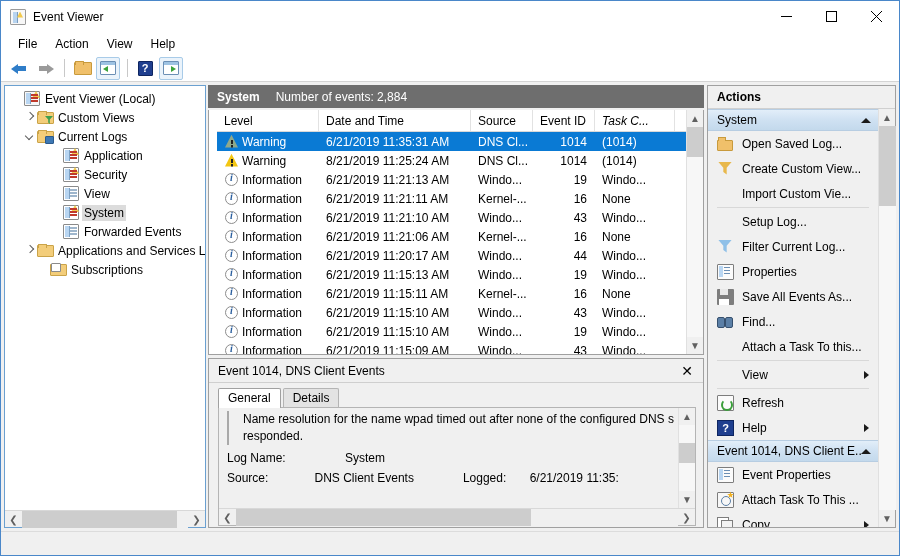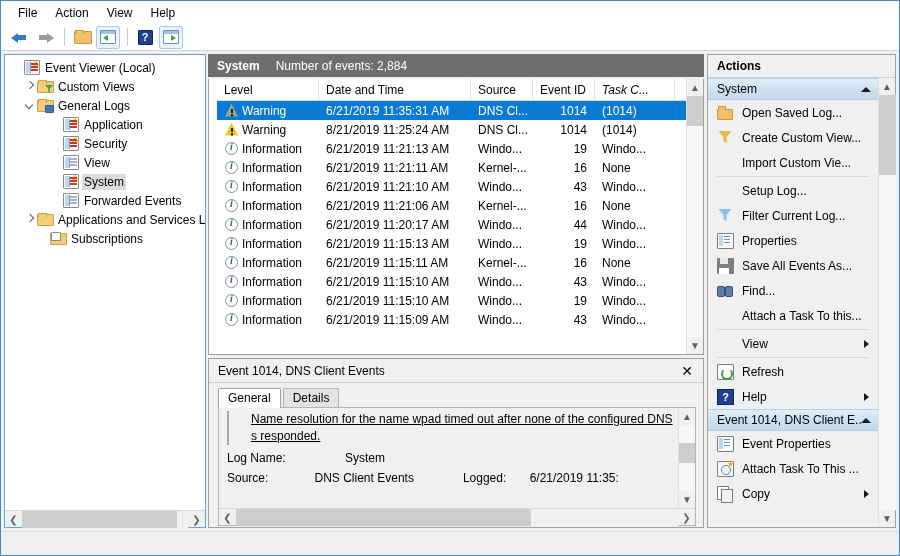--- a/index.html
+++ b/index.html
@@ -299,21 +299,21 @@
     background: #e3e3e3; border-radius: 2px 2px 0 0; margin-right: 2px;
   }
   .tab.active { background: #fff; border-color: #a0a0a0; position: relative; z-index: 2; }
 
   .detail-body {
     flex:1; margin: 0 7px 0 9px; border: 1px solid #b4b4b4; background: #f0f0f0;
     display:flex; flex-direction: column; min-height:0; position:relative; top:-1px;
   }
   .db-inner { flex:1; display:flex; min-height:0; overflow:hidden; }
   .db-text { flex:1; min-width:0; padding: 3px 0 0 8px; overflow:hidden; }
-  .db-msg { border-left: 2px solid #a9a9a9; padding-left: 22px; font-size: 12px; line-height: 17px; color:#000;text-decoration:underline; }
+  .db-msg { border-left: 2px solid #a9a9a9; padding-left: 14px; font-size: 12px; line-height: 17px; color:#000; }
   .kv { display:flex; font-size:12px; margin-top: 6px; }
   .kv .k { width: 118px; }
   .kv .v { width: 200px; }
   .kv .k2 { width: 90px; }
 
   
   .actions-pane {
     width: 189px; min-width: 189px;
     background: #f0f0f0; border: 1px solid #a0a0a0;
     display: flex; flex-direction: column;
@@ -418,20 +418,42 @@
   }
 
   
   .statusbar { height: 24px; min-height:24px; background:#f0f0f0; border-top:1px solid #dcdcdc; }
 </style>
 </head>
 <body>
 
 <div class="window">
 
+  <div class="titlebar">
+    <div class="title-icon"></div>
+    <div class="title-text">Event Viewer</div>
+    <div class="wincontrols">
+      <div class="wc">
+        <svg width="11" height="11" viewBox="0 0 11 11">
+            <line x1="0" y1="5.5" x2="11" y2="5.5" stroke="#000" stroke-width="1"></line>
+          </svg>
+      </div>
+      <div class="wc">
+        <svg width="11" height="11" viewBox="0 0 11 11">
+            <rect x="0.5" y="0.5" width="10" height="10" fill="none" stroke="#000" stroke-width="1"></rect>
+          </svg>
+      </div>
+      <div class="wc">
+        <svg width="11" height="11" viewBox="0 0 11 11">
+            <line x1="0" y1="0" x2="11" y2="11" stroke="#000" stroke-width="1"></line>
+            <line x1="11" y1="0" x2="0" y2="11" stroke="#000" stroke-width="1"></line>
+          </svg>
+      </div>
+    </div>
+  </div>
 
   <div class="menubar">
     <div class="menu-item">File</div>
     <div class="menu-item">Action</div>
     <div class="menu-item">View</div>
     <div class="menu-item">Help</div>
   </div>
 
   <div class="toolbar">
     <div class="tb-btn">
@@ -476,21 +498,21 @@
             </span>
             <span class="tlabel">Custom Views</span>
           </div>
           <div class="tnode" style="padding-left: 17px;">
             <span class="exp">
               <span class="chev down"></span>
             </span>
             <span class="ic ic-folder">
               <span class="ic-monitor"></span>
             </span>
-            <span class="tlabel">General Logs</span>
+            <span class="tlabel">Current Logs</span>
           </div>
           <div class="tnode" style="padding-left: 43px;">
             <span class="exp"></span>
             <span class="ic ic-log">
               <span class="badge-warn"></span>
             </span>
             <span class="tlabel">Application</span>
           </div>
           <div class="tnode" style="padding-left: 43px;">
             <span class="exp"></span>

